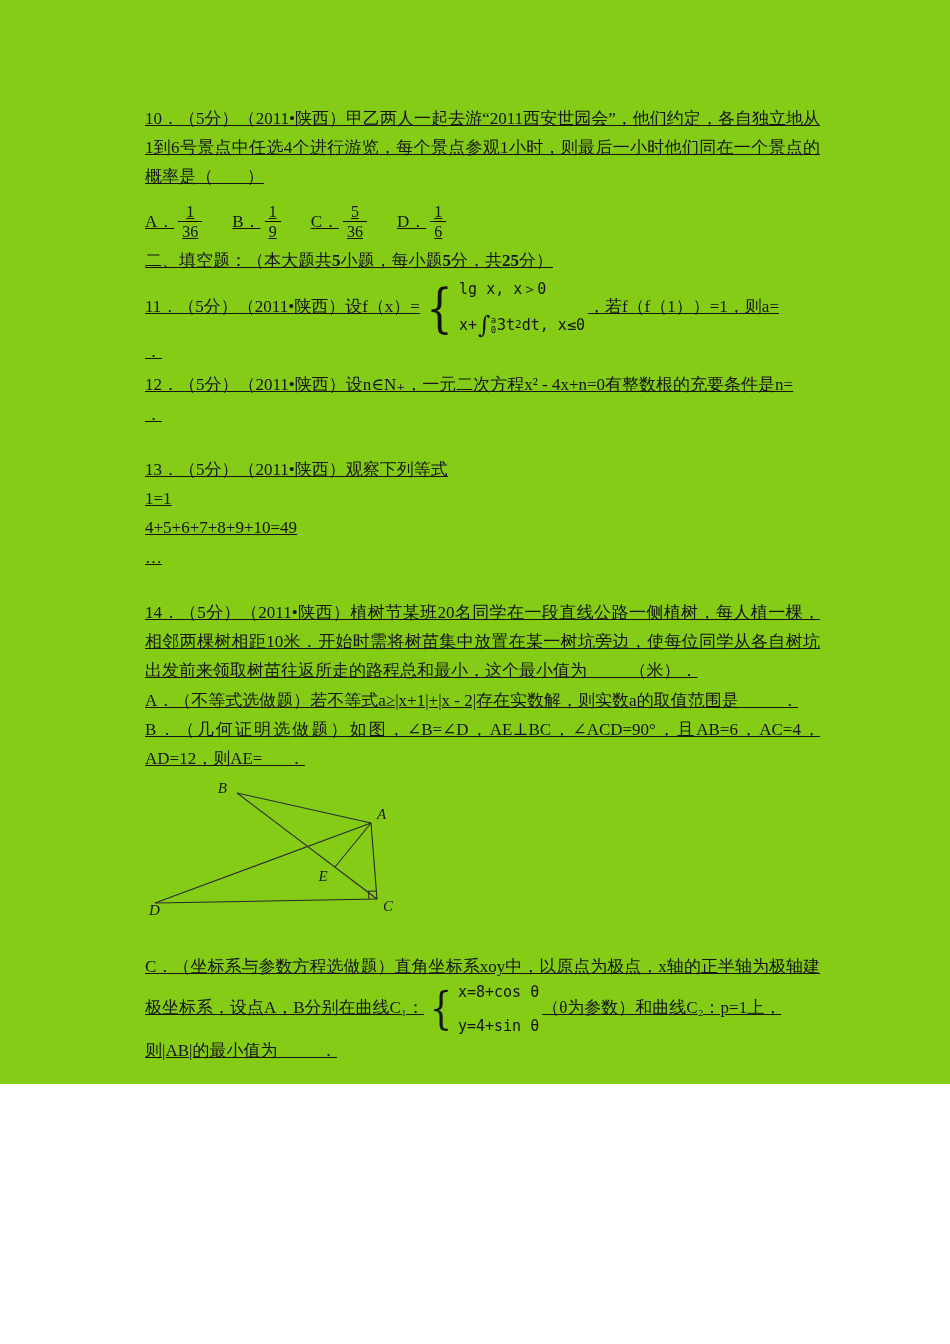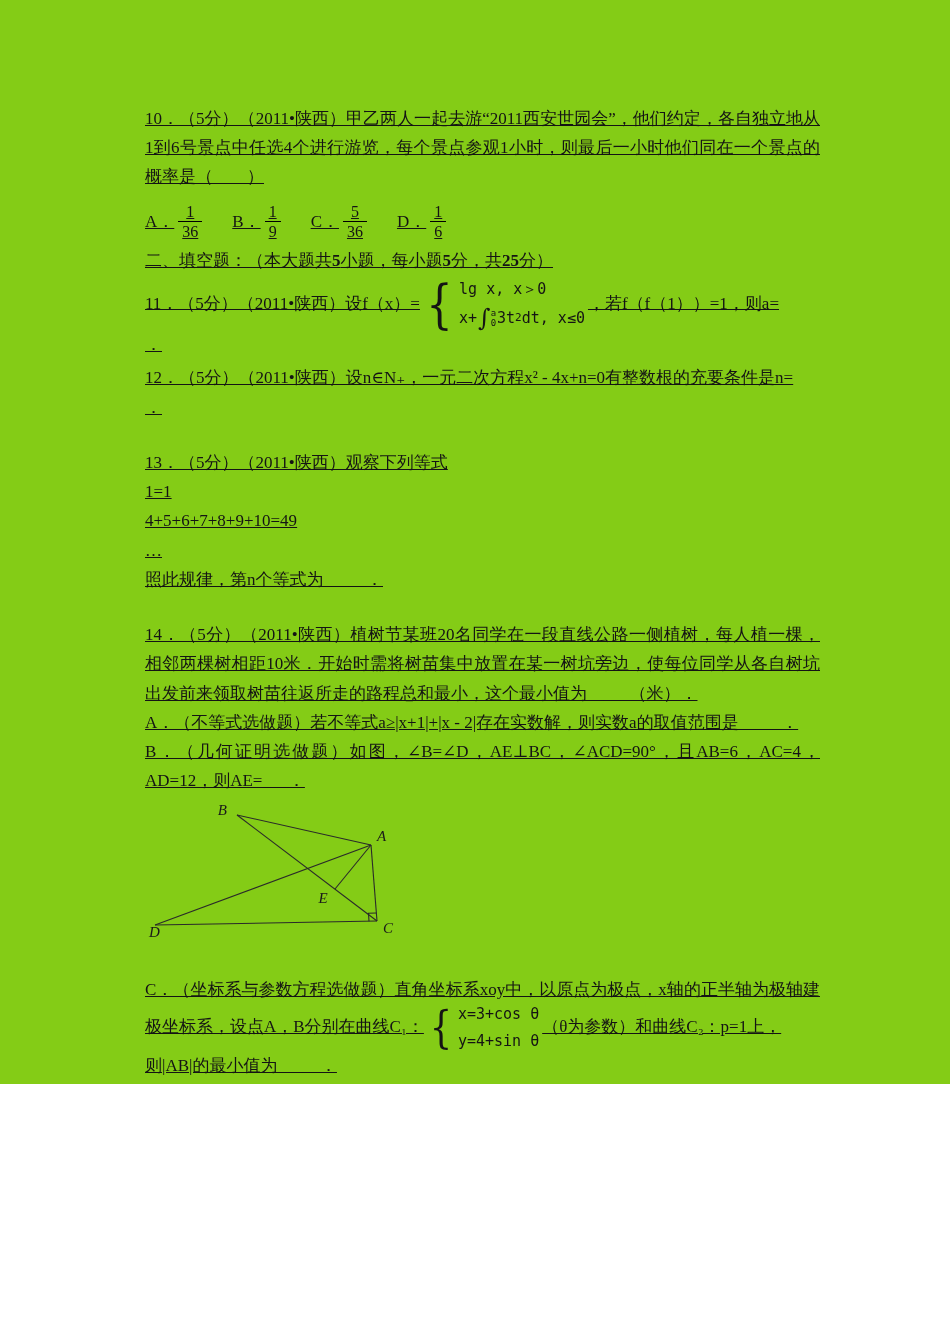--- a/index.html
+++ b/index.html
@@ -18,21 +18,21 @@
   
   .options{display:flex;align-items:center;margin-top:6px;height:48px;}
   .opt{display:flex;align-items:center;margin-right:30px;}
   .frac{display:inline-block;text-align:center;font-size:16px;line-height:1.2;vertical-align:middle;margin-left:4px;}
   .frac .num{display:block;padding:0 4px;border-bottom:1.5px solid #000;}
   .frac .den{display:block;padding:0 4px;}
   
   .piecewise{display:inline-flex;align-items:center;vertical-align:middle;margin:0 3px;}
   .brace{font-family:"DejaVu Serif",serif;font-weight:400;font-size:52px;line-height:0.9;margin-right:3px;transform:scaleX(0.8);}
   .brace.small{font-size:44px;}
-  .pw-rows{display:inline-flex;flex-direction:column;justify-content:center;gap:7px;}
+  .pw-rows{display:inline-flex;flex-direction:column;justify-content:center;gap:14px;}
   .pw-row{font-family:"DejaVu Sans Mono","Liberation Mono",monospace;font-size:15px;line-height:1.35;white-space:nowrap;display:inline-flex;align-items:center;}
   .integral{display:inline-flex;align-items:center;margin:0 1px;}
   .int-sym{font-size:24px;line-height:1;font-family:"DejaVu Serif",serif;}
   .int-bounds{display:inline-flex;flex-direction:column;font-size:9px;line-height:1.15;margin-left:0px;}
   sup.s2{font-size:11px;line-height:0;}
   
   .figure{margin:10px 0 2px 2px;}
   .figure svg text{font-family:"Liberation Serif","DejaVu Serif",serif;font-style:italic;font-size:15px;fill:#1a1a1a;}
   
   .footer{position:absolute;left:8px;right:0;top:1234px;text-align:center;font-size:13px;color:#3c3c3c;font-family:"Liberation Serif","DejaVu Serif",serif;}
@@ -99,21 +99,20 @@
   </p>
   <p class="para">．</p>
 
   <p class="para mt-sm">12．（5分）（2011•陕西）设n∈N₊，一元二次方程x² - 4x+n=0有整数根的充要条件是n=</p>
   <p class="para">．</p>
 
   <p class="para mt-md">13．（5分）（2011•陕西）观察下列等式</p>
   <p class="para">1=1</p>
   <p class="para">4+5+6+7+8+9+10=49</p>
   <p class="para">…</p>
-  <p class="para">照此规律，第n个等式为_____．</p>
 
   <p class="para mt-md">14．（5分）（2011•陕西）植树节某班20名同学在一段直线公路一侧植树，每人植一棵，相邻两棵树相距10米．开始时需将树苗集中放置在某一树坑旁边，使每位同学从各自树坑出发前来领取树苗往返所走的路程总和最小，这个最小值为_____（米）．</p>
 
   <p class="para">A．（不等式选做题）若不等式a≥|x+1|+|x - 2|存在实数解，则实数a的取值范围是_____．</p>
   <p class="para">B．（几何证明选做题）如图，∠B=∠D，AE⊥BC，∠ACD=90°，且AB=6，AC=4，AD=12，则AE=___．</p>
 
   <div class="figure">
     <svg width="300" height="138" viewBox="0 0 300 138">
       <g stroke="#2a2a2a" stroke-width="1.1" fill="none">
         <line x1="8" y1="120" x2="230" y2="116"></line>
@@ -129,21 +128,21 @@
       <text x="176" y="98" text-anchor="middle">E</text>
       <text x="236" y="128" text-anchor="start">C</text>
       <text x="2" y="132" text-anchor="start">D</text>
     </svg>
   </div>
 
   <p class="para mt-lg">
     <span>C．（坐标系与参数方程选做题）直角坐标系xoy中，以原点为极点，x轴的正半轴为极轴建极坐标系，设点A，B分别在曲线C₁：</span><span class="piecewise">
         <span class="brace small">{</span>
         <span class="pw-rows">
-          <span class="pw-row">x=3+cos θ</span>
+          <span class="pw-row">x=8+cos θ</span>
           <span class="pw-row">y=4+sin θ</span>
         </span>
       </span><span>（θ为参数）和曲线C₂：p=1上，</span>
   </p>
   <p class="para">则|AB|的最小值为_____．</p>
 
 
   <div class="footer">第3页 | 共5页</div>
 
 </div>

